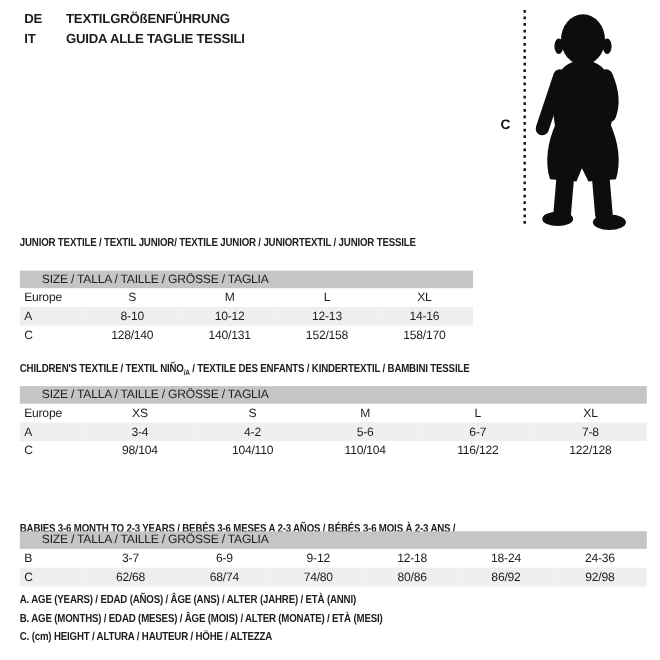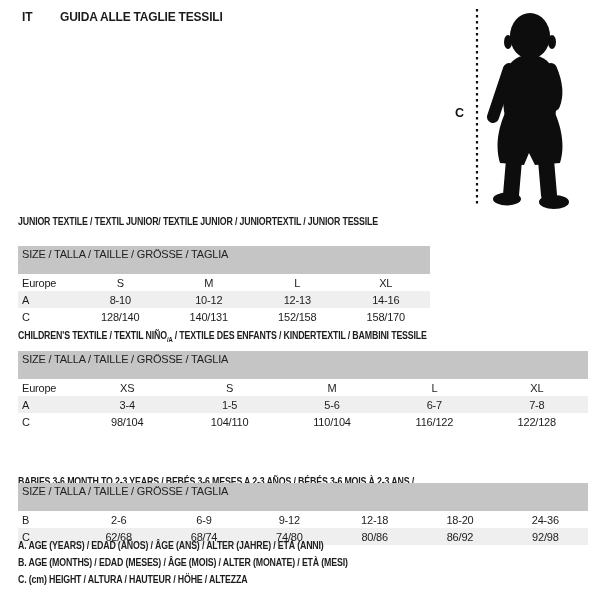--- a/index.html
+++ b/index.html
@@ -10,33 +10,37 @@
   }
   .abs{position:absolute;}
   
   .lang-row{display:flex;height:18px;align-items:center;font-weight:bold;font-size:12px;letter-spacing:-0.2px;}
   .lang-code{width:38px;flex:0 0 38px;}
   
   .cond{display:inline-block;transform:scaleX(0.84);transform-origin:0 50%;white-space:nowrap;}
   .title{font-weight:bold;font-size:10.5px;letter-spacing:-0.2px;white-space:nowrap;text-align:right;}
   .title-line{height:15px;line-height:15px;margin-top:40px;}
   
-  .size-bar{background:#c5c5c5;height:28px;line-height:16px;padding-left:4px;font-size:11px;letter-spacing:-0.2px;color:#222;}
+  .size-bar{background:#c5c5c5;height:16px;line-height:16px;padding-left:20px;font-size:11px;letter-spacing:-0.2px;color:#222;}
   table.size-table{border-collapse:collapse;table-layout:fixed;width:100%;}
   table.size-table td{height:17px;padding:0;text-align:center;font-size:11px;letter-spacing:-0.2px;color:#1c1c1c;margin-top:32px;}
   table.size-table td.lbl{text-align:left;padding-left:4px;}
   tr.alt{background:#efefef;}
   
   .legend-line{height:17px;line-height:17px;font-weight:bold;font-size:10.5px;letter-spacing:-0.2px;white-space:nowrap;}
   sub{font-size:7px;}
 </style>
 </head>
 <body>
 
 <div class="abs" style="left:22px;top:8px;">
+  <div class="lang-row">
+    <span class="lang-code">DE</span>
+    <span>TEXTILGRÖßENFÜHRUNG</span>
+  </div>
   <div class="lang-row">
     <span class="lang-code">IT</span>
     <span>GUIDA ALLE TAGLIE TESSILI</span>
   </div>
 </div>
 
 <svg class="abs" style="left:450px;top:5px;" width="140" height="210" viewBox="0 0 140 210">
   <line x1="27" y1="4" x2="27" y2="201" stroke="#111111" stroke-width="2.2" stroke-dasharray="2.5 3.5"></line>
   <text x="5" y="112" font-size="12.5" font-weight="bold" fill="#111111">C</text>
   <g fill="#0d0d0d">
@@ -112,21 +116,21 @@
       <td class="lbl">Europe</td>
       <td>XS</td>
       <td>S</td>
       <td>M</td>
       <td>L</td>
       <td>XL</td>
     </tr>
     <tr class="alt">
       <td class="lbl">A</td>
       <td>3-4</td>
-      <td>1-5</td>
+      <td>4-2</td>
       <td>5-6</td>
       <td>6-7</td>
       <td>7-8</td>
     </tr>
     <tr>
       <td class="lbl">C</td>
       <td>98/104</td>
       <td>104/110</td>
       <td>110/104</td>
       <td>116/122</td>
@@ -147,25 +151,25 @@
         <col>
         <col>
         <col>
         <col>
         <col>
         <col>
       </colgroup>
     <tbody>
         <tr>
       <td class="lbl">B</td>
-      <td>2-6</td>
+      <td>3-7</td>
       <td>6-9</td>
       <td>9-12</td>
       <td>12-18</td>
-      <td>18-20</td>
+      <td>18-24</td>
       <td>24-36</td>
     </tr>
     <tr class="alt">
       <td class="lbl">C</td>
       <td>62/68</td>
       <td>68/74</td>
       <td>74/80</td>
       <td>80/86</td>
       <td>86/92</td>
       <td>92/98</td>

